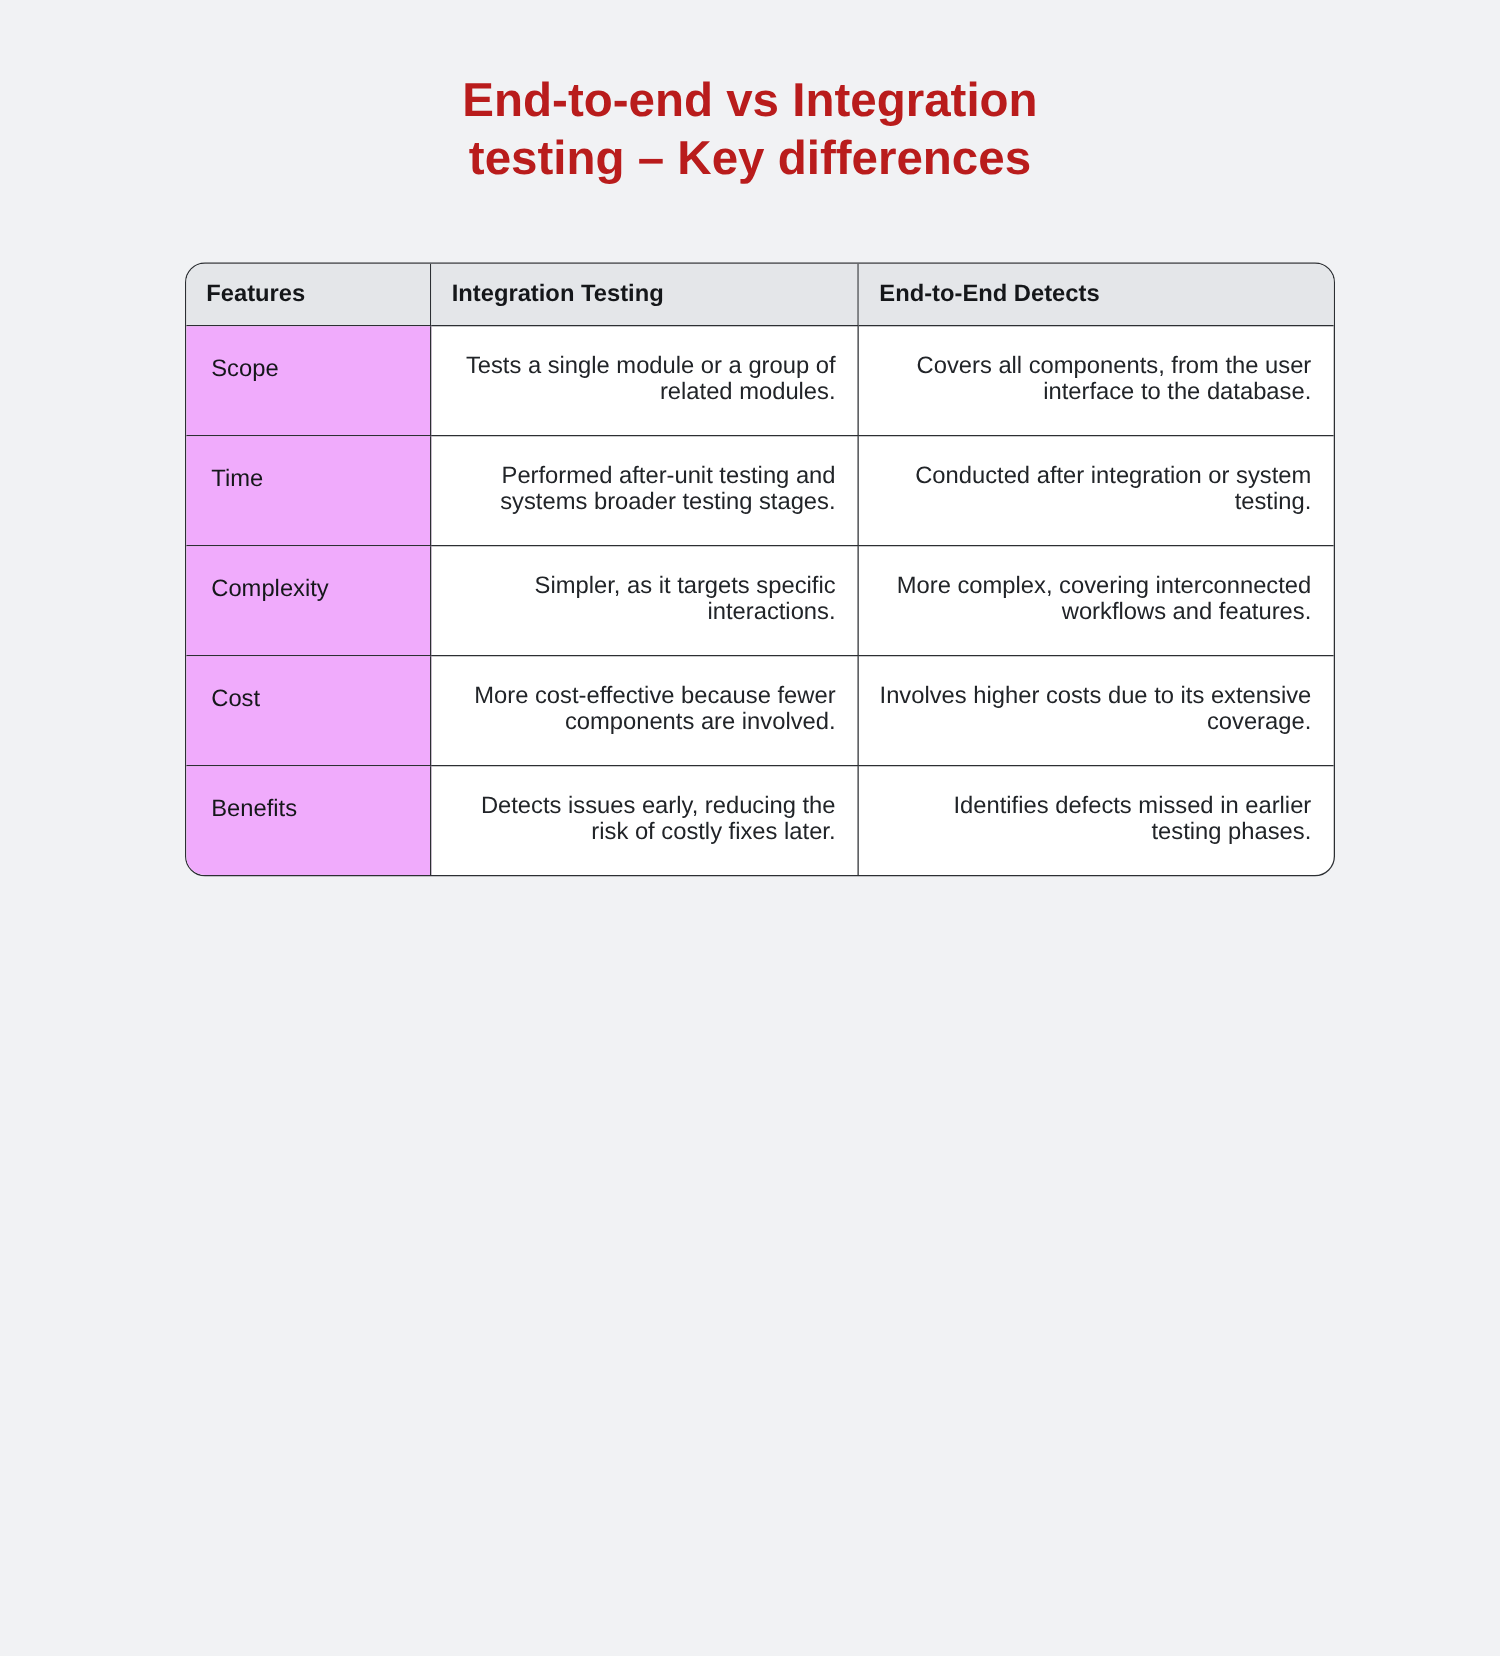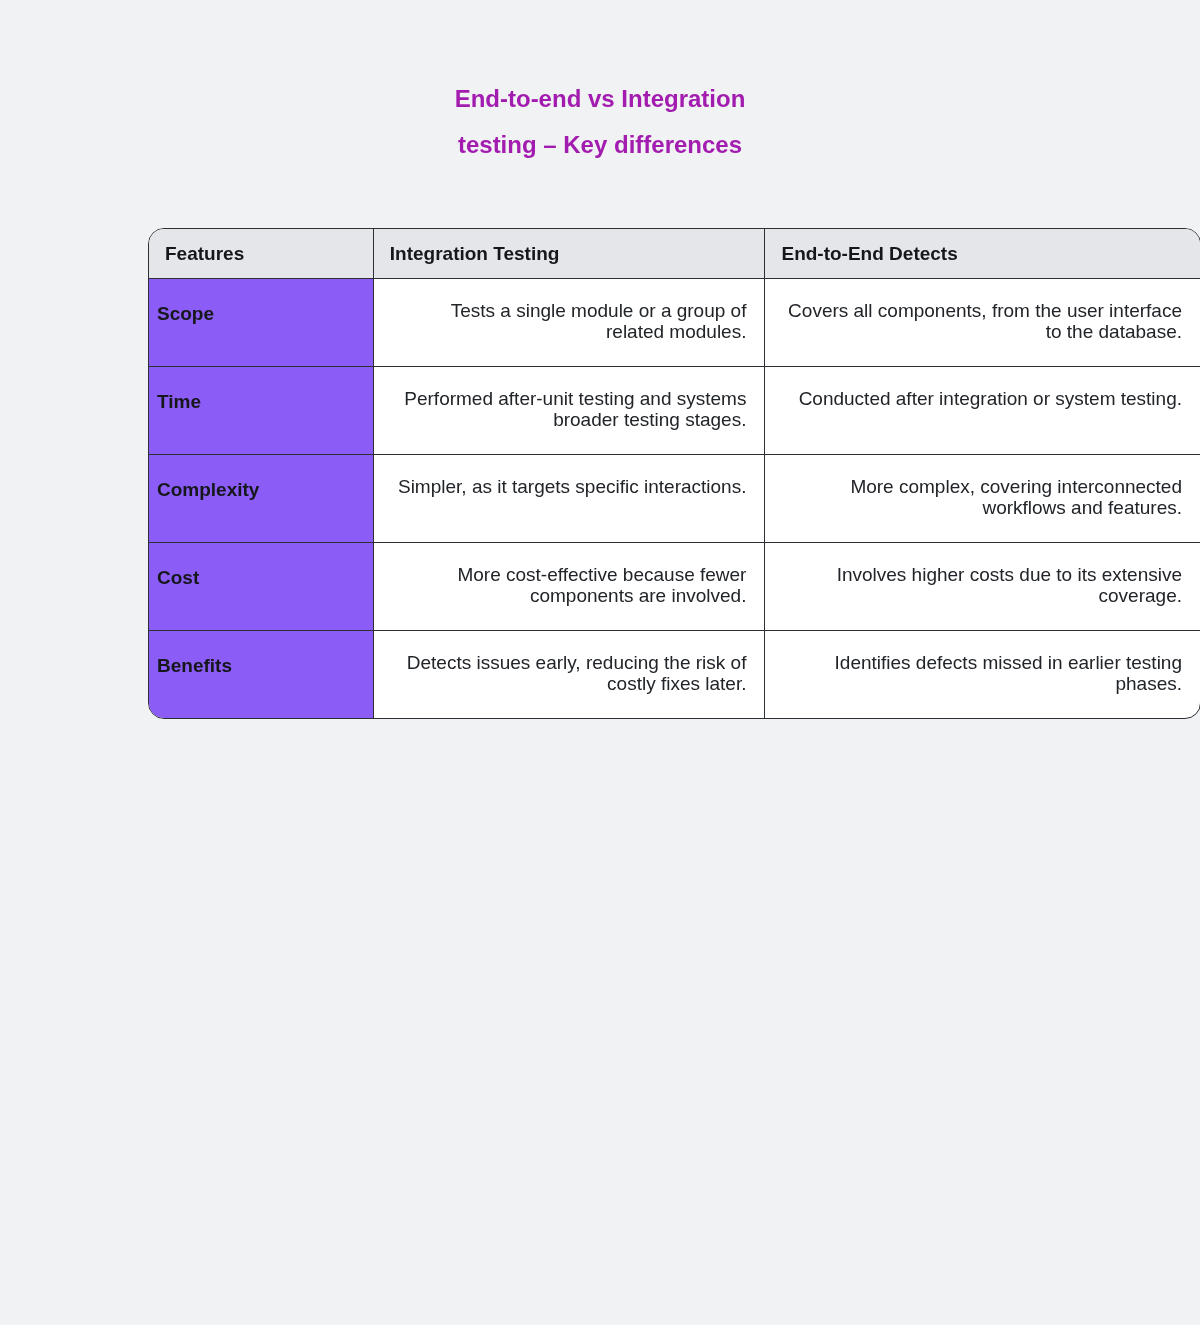--- a/index.html
+++ b/index.html
@@ -6,29 +6,29 @@
   html, body { margin: 0; padding: 0; }
   body {
     width: 1200px;
     height: 1325px;
     background: #f1f2f4;
     font-family: "Liberation Sans", "DejaVu Sans", sans-serif;
     -webkit-font-smoothing: antialiased;
   }
   .title {
     margin: 0;
-    padding-top: 76px;
+    padding-top: 58px;
     text-align: center;
-    font-size: 24px;
+    font-size: 38px;
     line-height: 46px;
     font-weight: 700;
-    color: #a21caf;
+    color: #b91c1c;
   }
   .table-wrap {
-    width: 1053px;
+    width: 920px;
     margin: 60px 0 0 148px;
     background: #ffffff;
     border: 1.5px solid #2c2f33;
     border-radius: 16px;
     overflow: hidden;
   }
   table {
     width: 100%;
     border-collapse: separate;
     border-spacing: 0;
@@ -47,25 +47,25 @@
   tbody tr:last-child th, tbody tr:last-child td { border-bottom: none; }
   thead th {
     background: #e4e6e9;
     font-size: 19px;
     font-weight: 700;
     color: #15171a;
     padding: 14px 16px 13px 16px;
     line-height: 22px;
   }
   tbody th.feature {
-    background: #8b5cf6;
+    background: #f0abfc;
     font-size: 19px;
-    font-weight: 700;
+    font-weight: 400;
     color: #15171a;
-    padding: 23px 14px 24px 8px;
+    padding: 23px 14px 24px 20px;
     line-height: 24px;
   }
   tbody td {
     font-size: 19px;
     font-weight: 400;
     color: #212428;
     line-height: 21px;
     padding: 21px 18px 24px 16px;
     text-align: right;
   }

